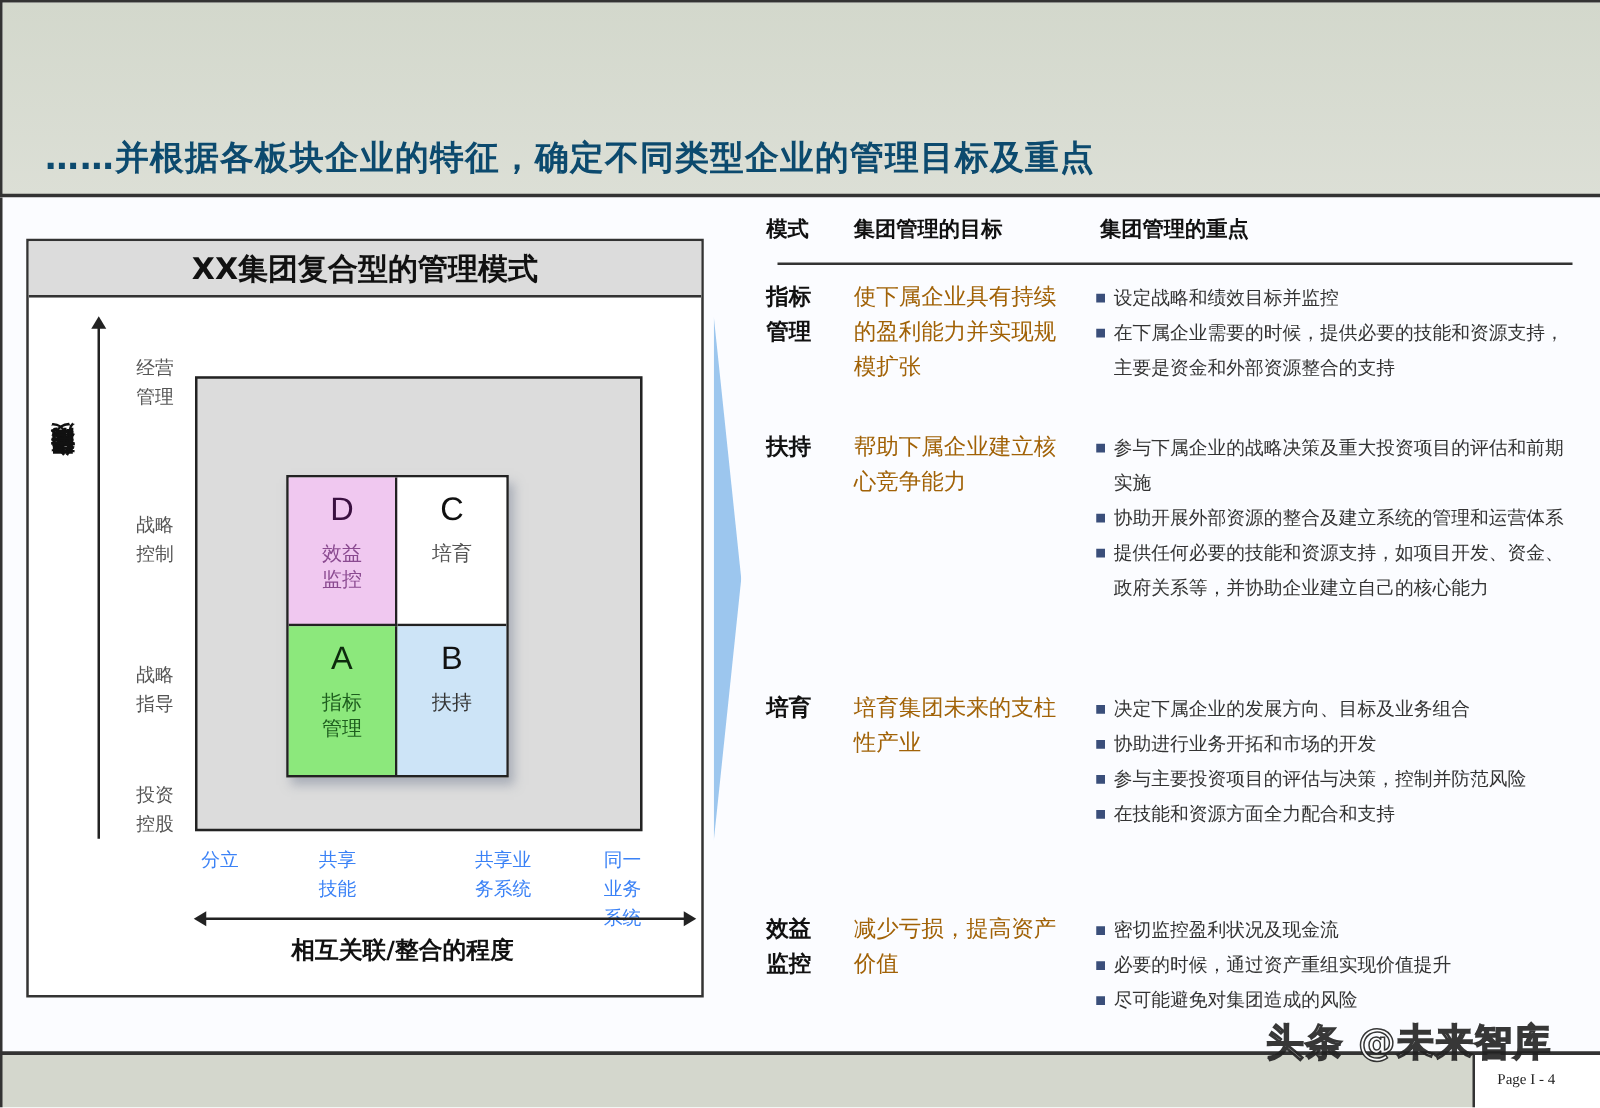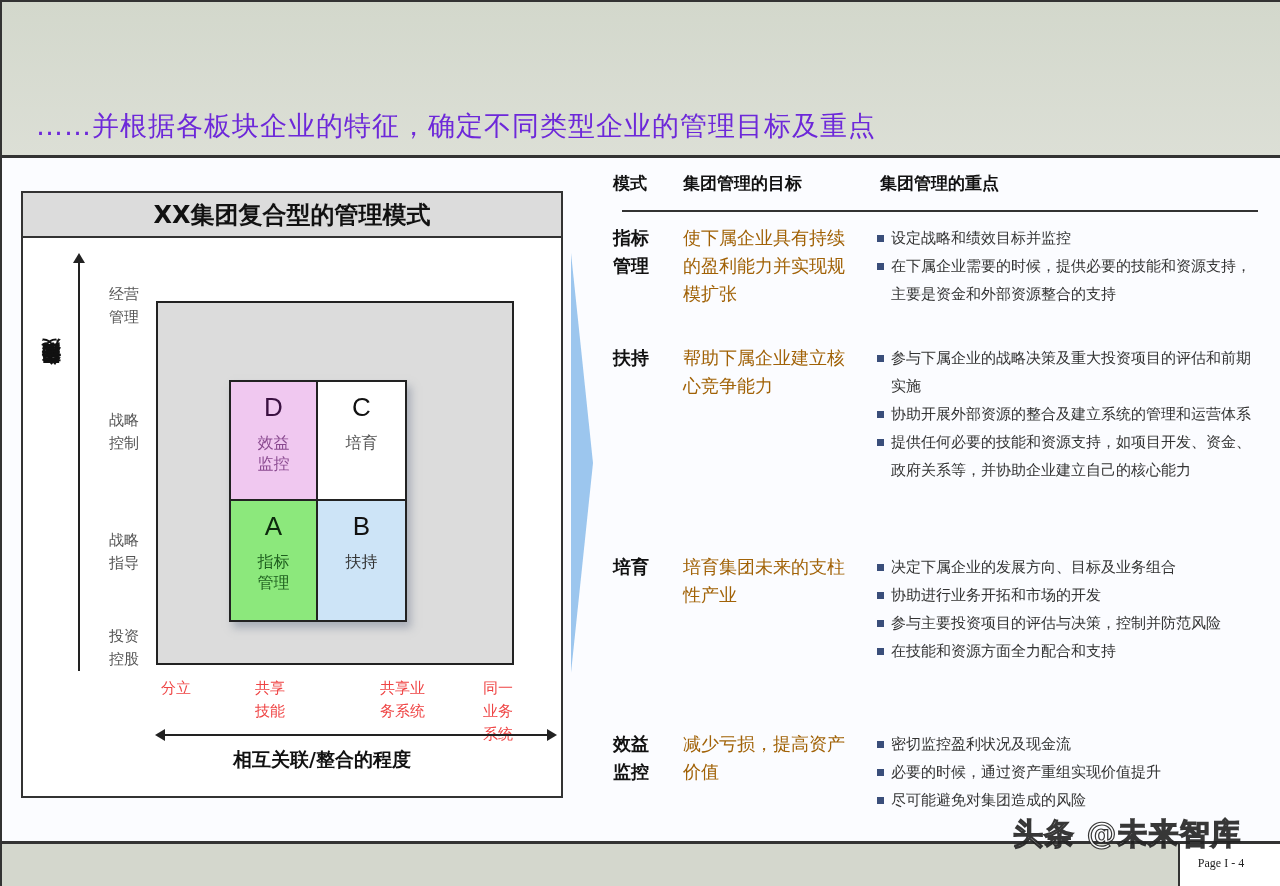--- a/index.html
+++ b/index.html
@@ -1,22 +1,22 @@
 <!DOCTYPE html>
 <html><head>
   <meta charset="utf-8">
   <style>
     * { box-sizing: border-box; margin: 0; padding: 0; }
     html, body { width: 1280px; height: 886px; overflow: hidden; background: #ffffff; }
     body { position: relative; font-family: "DejaVu Sans", "Liberation Sans", sans-serif; color: #111; }
 
     .top-band { position: absolute; left: 0; top: 0; width: 1280px; height: 157px;
       background: linear-gradient(#d3d8cc, #dcdfd6); border-left: 2px solid #333; border-top: 2px solid #333; }
-    .slide-title { position: absolute; left: 36px; top: 108px; font-size: 27px; font-weight: normal;
-      color: #6d28d9; letter-spacing: 1px; white-space: nowrap; }
+    .slide-title { position: absolute; left: 36px; top: 108px; font-size: 27px; font-weight: bold;
+      color: #0c4a6e; letter-spacing: 1px; white-space: nowrap; }
     .title-rule { position: absolute; left: 0; top: 155px; width: 1280px; height: 3px; background: #333; }
 
     .content { position: absolute; left: 0; top: 158px; width: 1280px; height: 686px; background: #fbfcff;
       border-left: 2px solid #333; }
 
     
     .diagram-box { position: absolute; left: 21px; top: 191px; width: 542px; height: 607px;
       border: 2px solid #333; background: #fff; }
     .diagram-header { position: absolute; left: 0; top: 0; width: 100%; height: 45px;
       background: #dcdcdc; border-bottom: 2px solid #333; display: flex; align-items: center; justify-content: center;
@@ -41,21 +41,21 @@
     .quad .qlabel { font-size: 16px; line-height: 21px; margin-top: 10px; text-align: center; width: 40px; }
     .quad-d { background: #f0c8f0; border-right: 2px solid #222; border-bottom: 2px solid #222; }
     .quad-d .letter { color: #3a1040; } .quad-d .qlabel { color: #8a4a90; }
     .quad-c { background: #ffffff; border-bottom: 2px solid #222; }
     .quad-c .letter { color: #111; } .quad-c .qlabel { color: #555; }
     .quad-a { background: #8ce87c; border-right: 2px solid #222; }
     .quad-a .letter { color: #0d2a0d; } .quad-a .qlabel { color: #1e5e1e; }
     .quad-b { background: #cde4f7; }
     .quad-b .letter { color: #111; } .quad-b .qlabel { color: #333; }
 
-    .x-tick { position: absolute; top: 484px; font-size: 15px; color: #ef4444; line-height: 23px; }
+    .x-tick { position: absolute; top: 484px; font-size: 15px; color: #3b82f6; line-height: 23px; }
     .x-axis-line { position: absolute; left: 138px; top: 541px; width: 388px; height: 2px; background: #222; }
     .x-arrow-left { position: absolute; left: 132px; top: 536px; border-top: 6px solid transparent; border-bottom: 6px solid transparent; border-right: 10px solid #222; }
     .x-arrow-right { position: absolute; left: 524px; top: 536px; border-top: 6px solid transparent; border-bottom: 6px solid transparent; border-left: 10px solid #222; }
     .x-axis-title { position: absolute; left: 210px; top: 554px; font-size: 19px; font-weight: bold; }
 
     .chevron { position: absolute; left: 571px; top: 253px; width: 22px; height: 420px; }
 
     
     .table-header { position: absolute; top: 172px; font-size: 17px; font-weight: bold; color: #111; }
     .table-rule { position: absolute; left: 622px; top: 210px; width: 636px; height: 2px; background: #333; }

